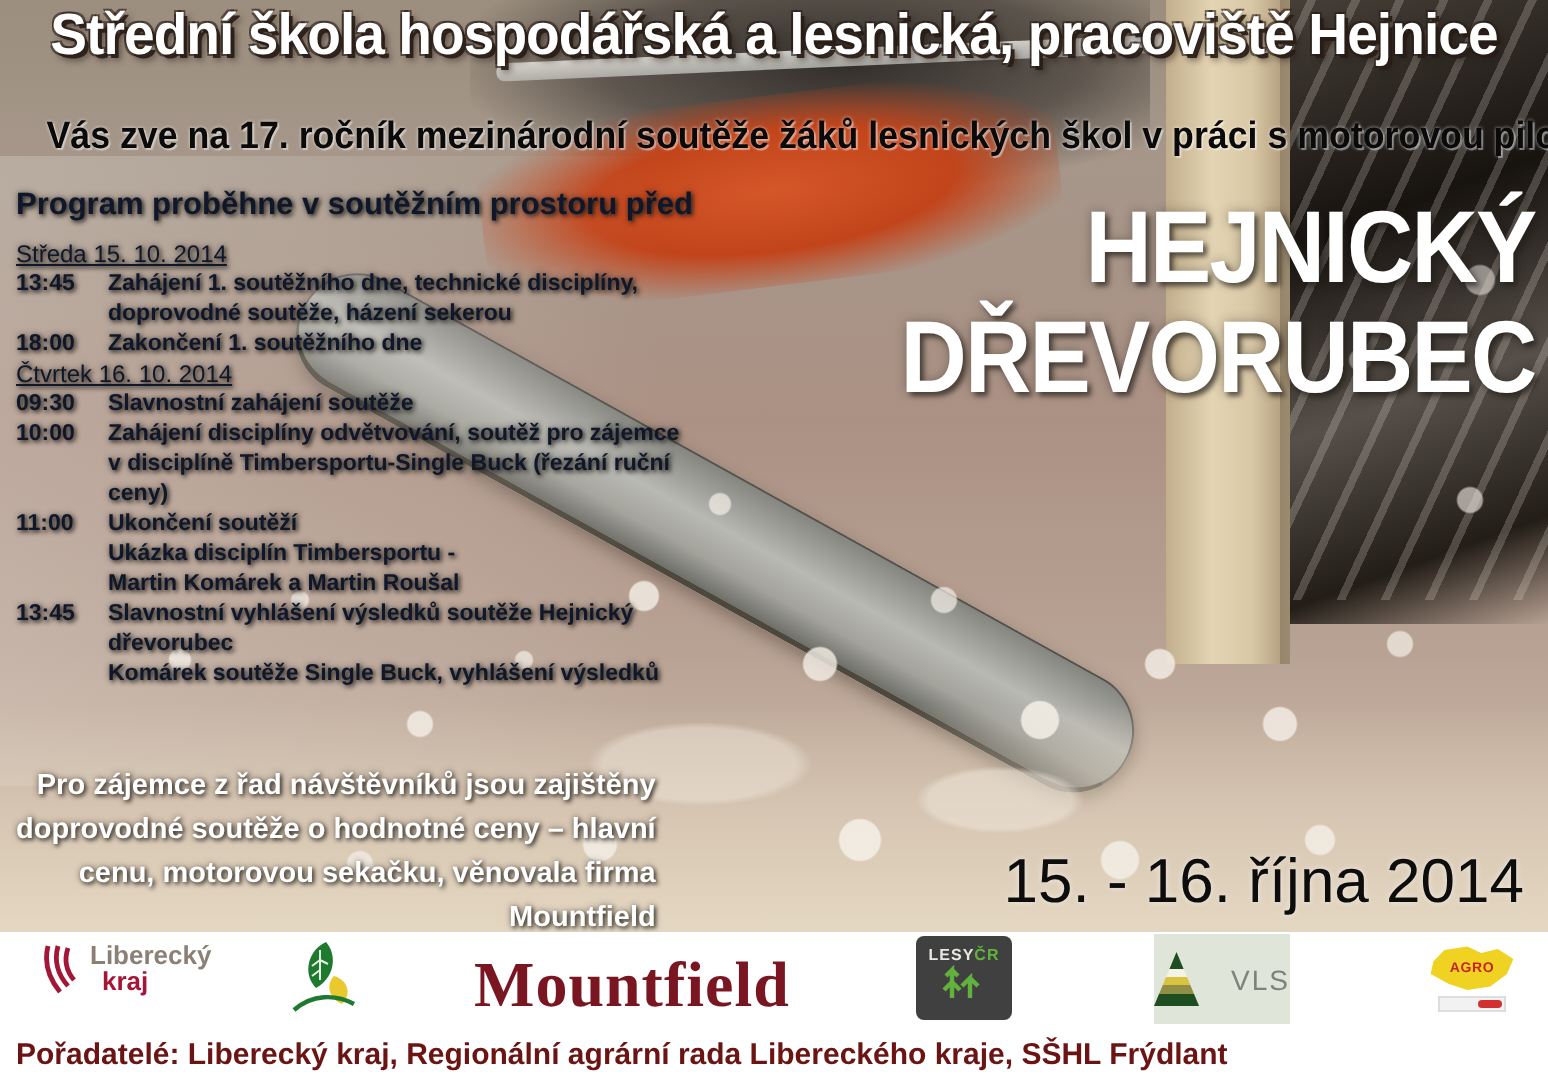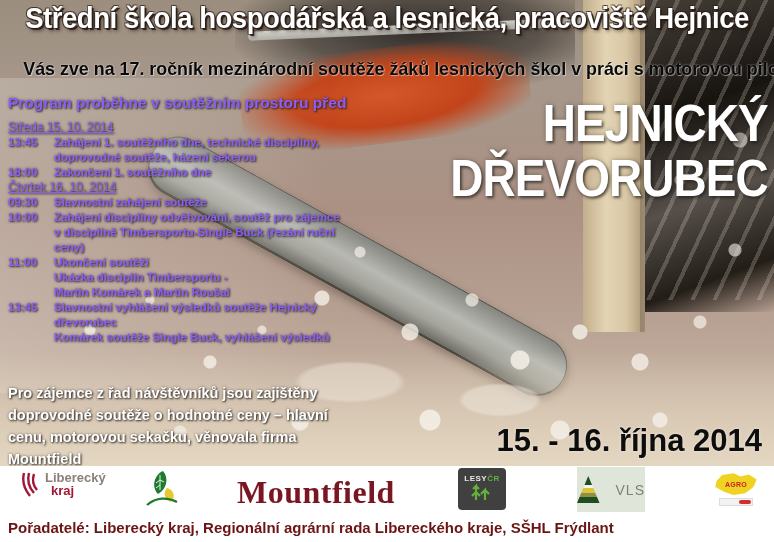--- a/index.html
+++ b/index.html
@@ -59,33 +59,33 @@
   
   .main-title{position:absolute;left:0;top:2px;width:774px;text-align:center;white-space:nowrap;
       color:#ffffff;font-size:29px;font-weight:700;letter-spacing:-0.5px;transform:scaleX(.95);transform-origin:center;
       text-shadow:2px 2px 0 rgba(40,28,22,.9),-1px -1px 0 rgba(40,28,22,.6),1px -1px 0 rgba(40,28,22,.6),-1px 1px 0 rgba(40,28,22,.6),3px 3px 4px rgba(40,28,22,.6);}
   .subtitle{position:absolute;left:0;top:58px;width:774px;text-align:center;white-space:nowrap;
       color:#0a0a0a;font-size:19px;font-weight:700;transform:scaleX(.94);transform-origin:center;
       text-shadow:0 0 2px rgba(255,255,255,.65),1px 1px 0 rgba(255,255,255,.35);}
   .event-title{position:absolute;right:6px;top:96px;text-align:right;color:#ffffff;
       font-size:51px;font-weight:700;line-height:55px;letter-spacing:-1px;transform:scaleX(.9);transform-origin:right;
       text-shadow:2px 2px 3px rgba(35,30,25,.65),0 0 6px rgba(35,30,25,.35);}
-  .event-date{position:absolute;right:12px;top:423px;color:#0d0d0d;font-size:31px;font-weight:700;
+  .event-date{position:absolute;right:12px;top:423px;color:#0d0d0d;font-size:31px;font-weight:400;
       text-shadow:0 0 3px rgba(255,255,255,.55);}
 
-  .program{position:absolute;left:8px;top:90px;width:312px;color:#8b5cf6;
+  .program{position:absolute;left:8px;top:90px;width:312px;color:#0f172a;
       text-shadow:1px 1px 2px rgba(35,30,25,.85),0 0 3px rgba(35,30,25,.5);}
   .prog-heading{font-size:15.5px;font-weight:700;line-height:25px;margin-bottom:5px;white-space:nowrap;}
   .day-heading{font-size:12px;font-weight:400;line-height:15px;text-decoration:underline;white-space:nowrap;}
   .srow{display:flex;font-size:11.5px;font-weight:700;line-height:15px;}
   .st{flex:0 0 46px;}
   .sx{flex:1;white-space:nowrap;}
   .note{position:absolute;left:8px;top:382px;color:#ffffff;font-size:14.5px;font-weight:700;line-height:22px;
       text-shadow:1px 1px 2px rgba(35,30,25,.85),0 0 3px rgba(35,30,25,.5);}
-  .note div{white-space:nowrap;}
+  .note div{white-space:nowrap;text-align:right;}
 
   
   .logos{position:absolute;left:0;top:466px;width:706px;height:53px;background:#ffffff;}
   .lk{position:absolute;left:20px;top:5px;width:120px;display:flex;align-items:flex-start;}
   .lk-text{margin-left:3px;line-height:13px;}
   .lk-l1{font-size:13px;font-weight:700;color:#8a8076;}
   .lk-l2{font-size:13px;font-weight:700;color:#a31637;margin-left:6px;}
   .leaf{position:absolute;left:142px;top:2px;}
   .mountfield{position:absolute;left:237px;top:8px;font-family:"Liberation Serif",serif;
       font-size:32px;font-weight:700;color:#7a1622;letter-spacing:.5px;}

